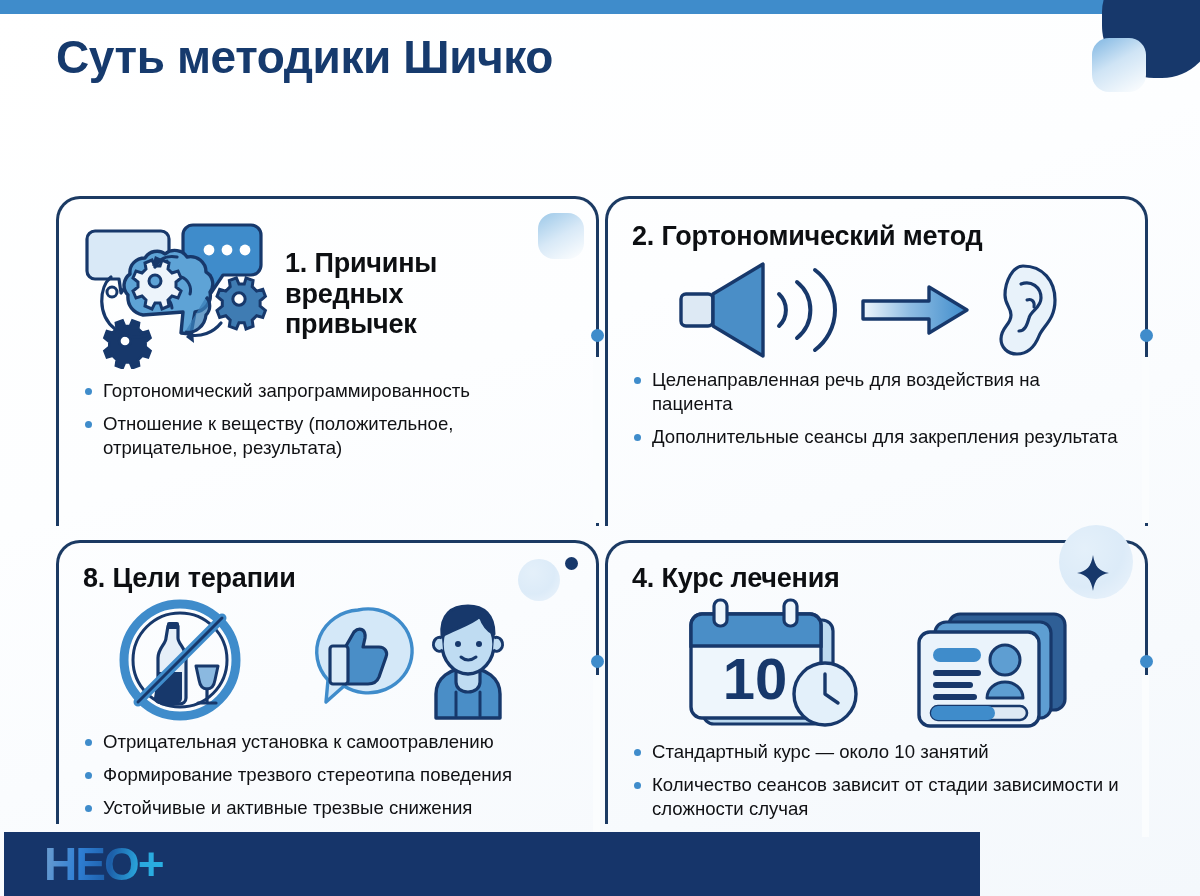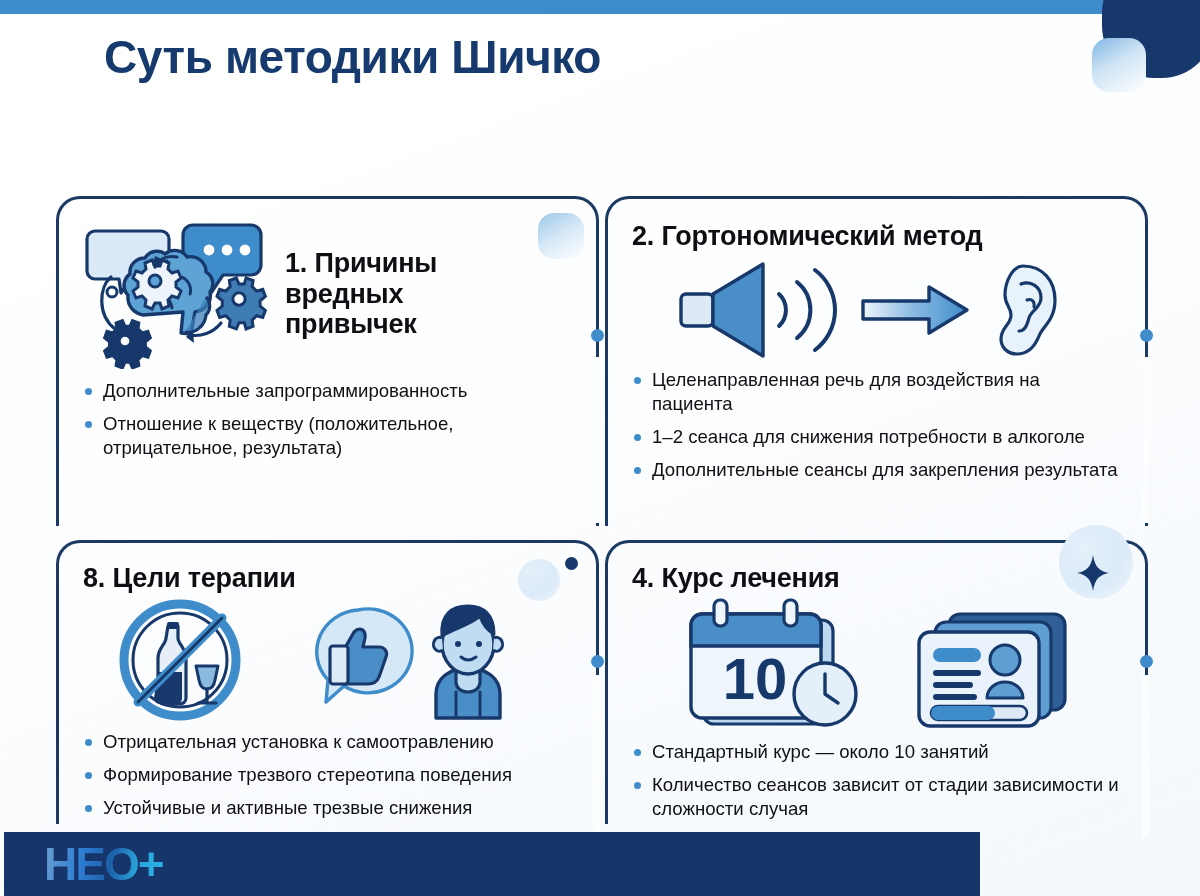--- a/index.html
+++ b/index.html
@@ -51,21 +51,20 @@
     z-index: 6;
   }
 
   
   .header {
     position: absolute;
     top: 33px;
     left: 56px;
     width: 1020px;
     z-index: 3;
-    margin-left: 48px;
   }
   .title {
     font-size: 46px;
     font-weight: bold;
     color: #163a6d;
     letter-spacing: -0.4px;
     line-height: 1.08;
   }
   .subtitle {
     margin-top: 14px;
@@ -266,21 +265,21 @@
             <path d="M140 104 c-8 10 -20 14 -32 12" fill="none" stroke="#17386b" stroke-width="3.2" stroke-linecap="round"></path>
             <path d="M112 111 l-7 7 l8 6 z" fill="#17386b"></path>
             <path d="M30 58 c-12 10 -14 38 4 52 c10 8 22 10 32 6" fill="none" stroke="#17386b" stroke-width="3.2" stroke-linecap="round"></path>
             <circle cx="31" cy="73" r="5" fill="none" stroke="#17386b" stroke-width="3"></circle>
           </svg>
         </div>
         <div class="card-title">1. Причины вредных привычек</div>
       </div>
 
       <ul class="bullets">
-        <li>Дополнительные запрограммированность</li>
+        <li>Гортономический запрограммированность</li>
         <li>Отношение к веществу (положительное, отрицательное, результата)</li>
       </ul>
     </div>
 
     <div class="card c2">
       <div class="gap-mask"></div>
       <div class="card-dot"></div>
 
       <div class="card-head" style="display:block;">
         <div class="card-title" style="margin:6px 0 2px 2px;">2. Гортономический метод</div>
@@ -305,21 +304,20 @@
 
             <path d="M356 10 c20 0 32 15 32 34 c0 20 -12 26 -16 36 c-4 10 -10 18 -22 18 c-10 0 -16 -7 -16 -15 c0 -12 10 -14 10 -24 c0 -8 -6 -10 -6 -20 c0 -14 8 -29 18 -29 z" fill="#e8f2fa" stroke="#17386b" stroke-width="3.2" stroke-linejoin="round"></path>
             <path d="M354 28 c10 -4 20 3 20 14 c0 10 -10 12 -12 20 c-2 7 -4 13 -10 13" fill="none" stroke="#17386b" stroke-width="3.2" stroke-linecap="round"></path>
             <path d="M360 44 c5 -2 8 2 7 7" fill="none" stroke="#17386b" stroke-width="3" stroke-linecap="round"></path>
           </svg>
         </div>
       </div>
 
       <ul class="bullets" style="margin-top:4px;">
         <li>Целенаправленная речь для воздействия на пациента</li>
-        <li>1–2 сеанса для снижения потребности в алкоголе</li>
         <li>Дополнительные сеансы для закрепления результата</li>
       </ul>
     </div>
 
     <div class="card c3" style="margin-top:14px;">
       <div class="gap-mask"></div>
       <div class="card-dot"></div>
       <div class="deco deco-circle-lt" style="top:16px; right:36px; width:42px; height:42px;"></div>
       <div class="deco deco-dot-navy" style="top:14px; right:18px;"></div>
 

